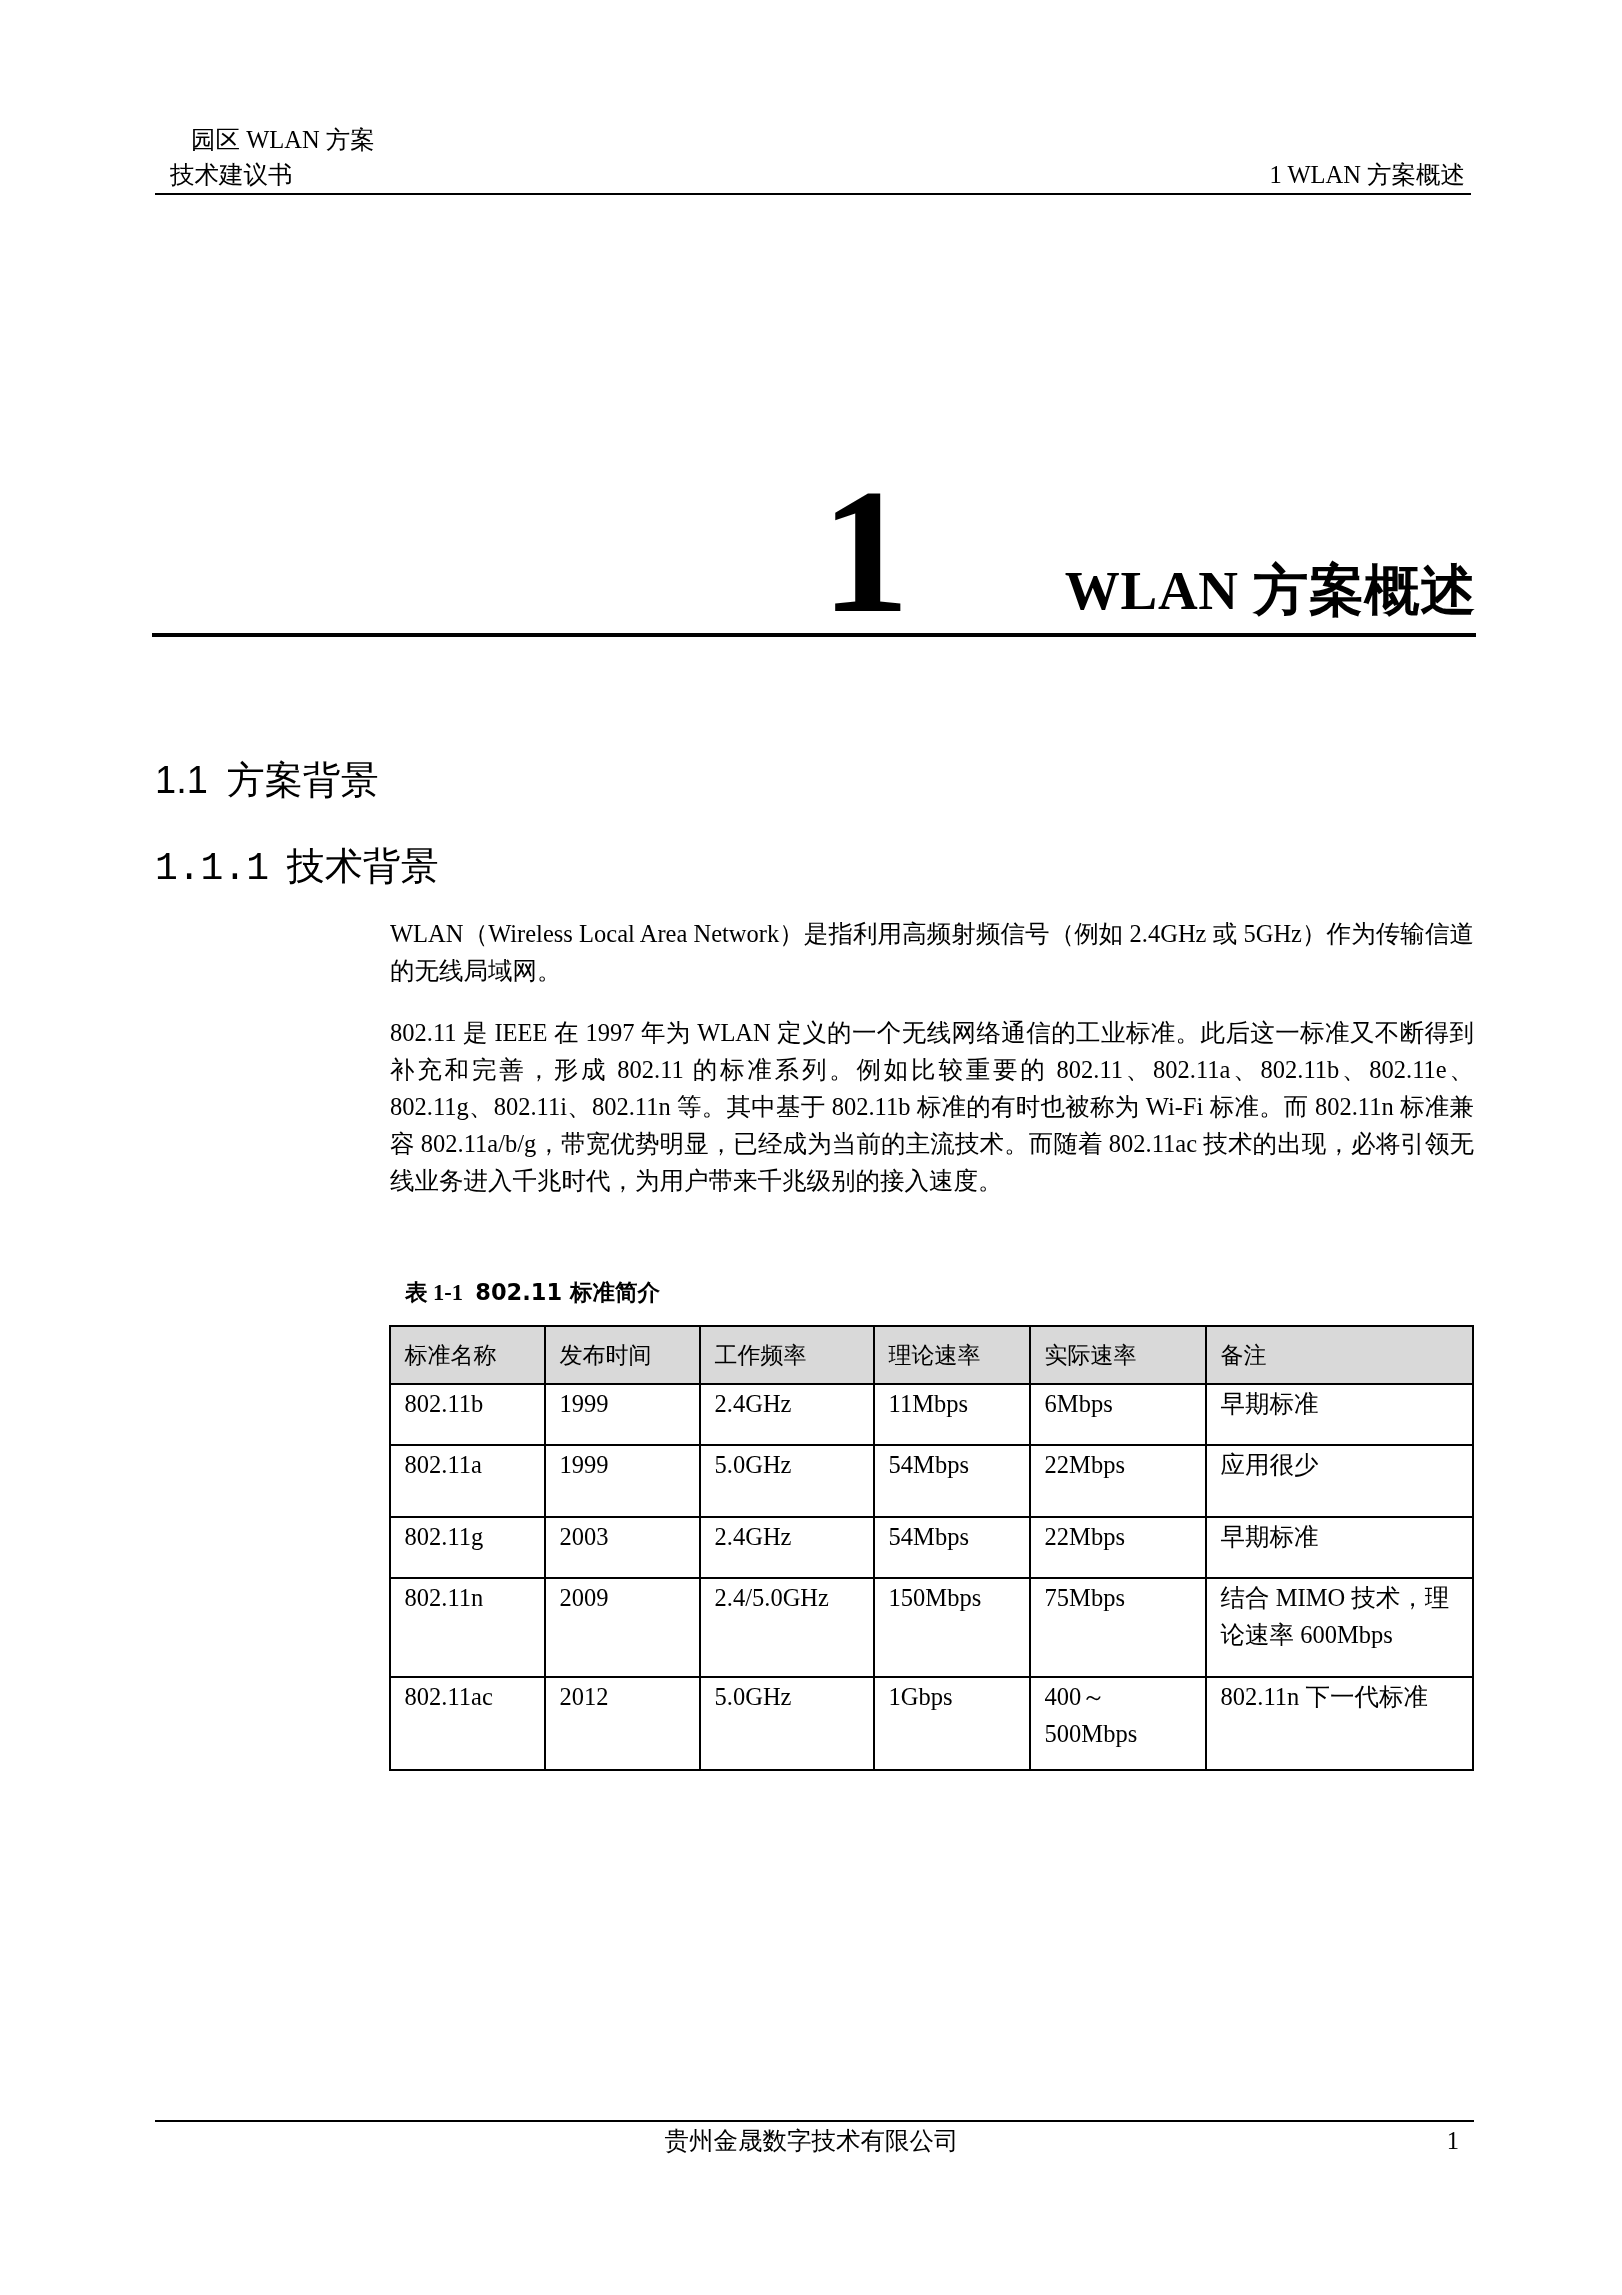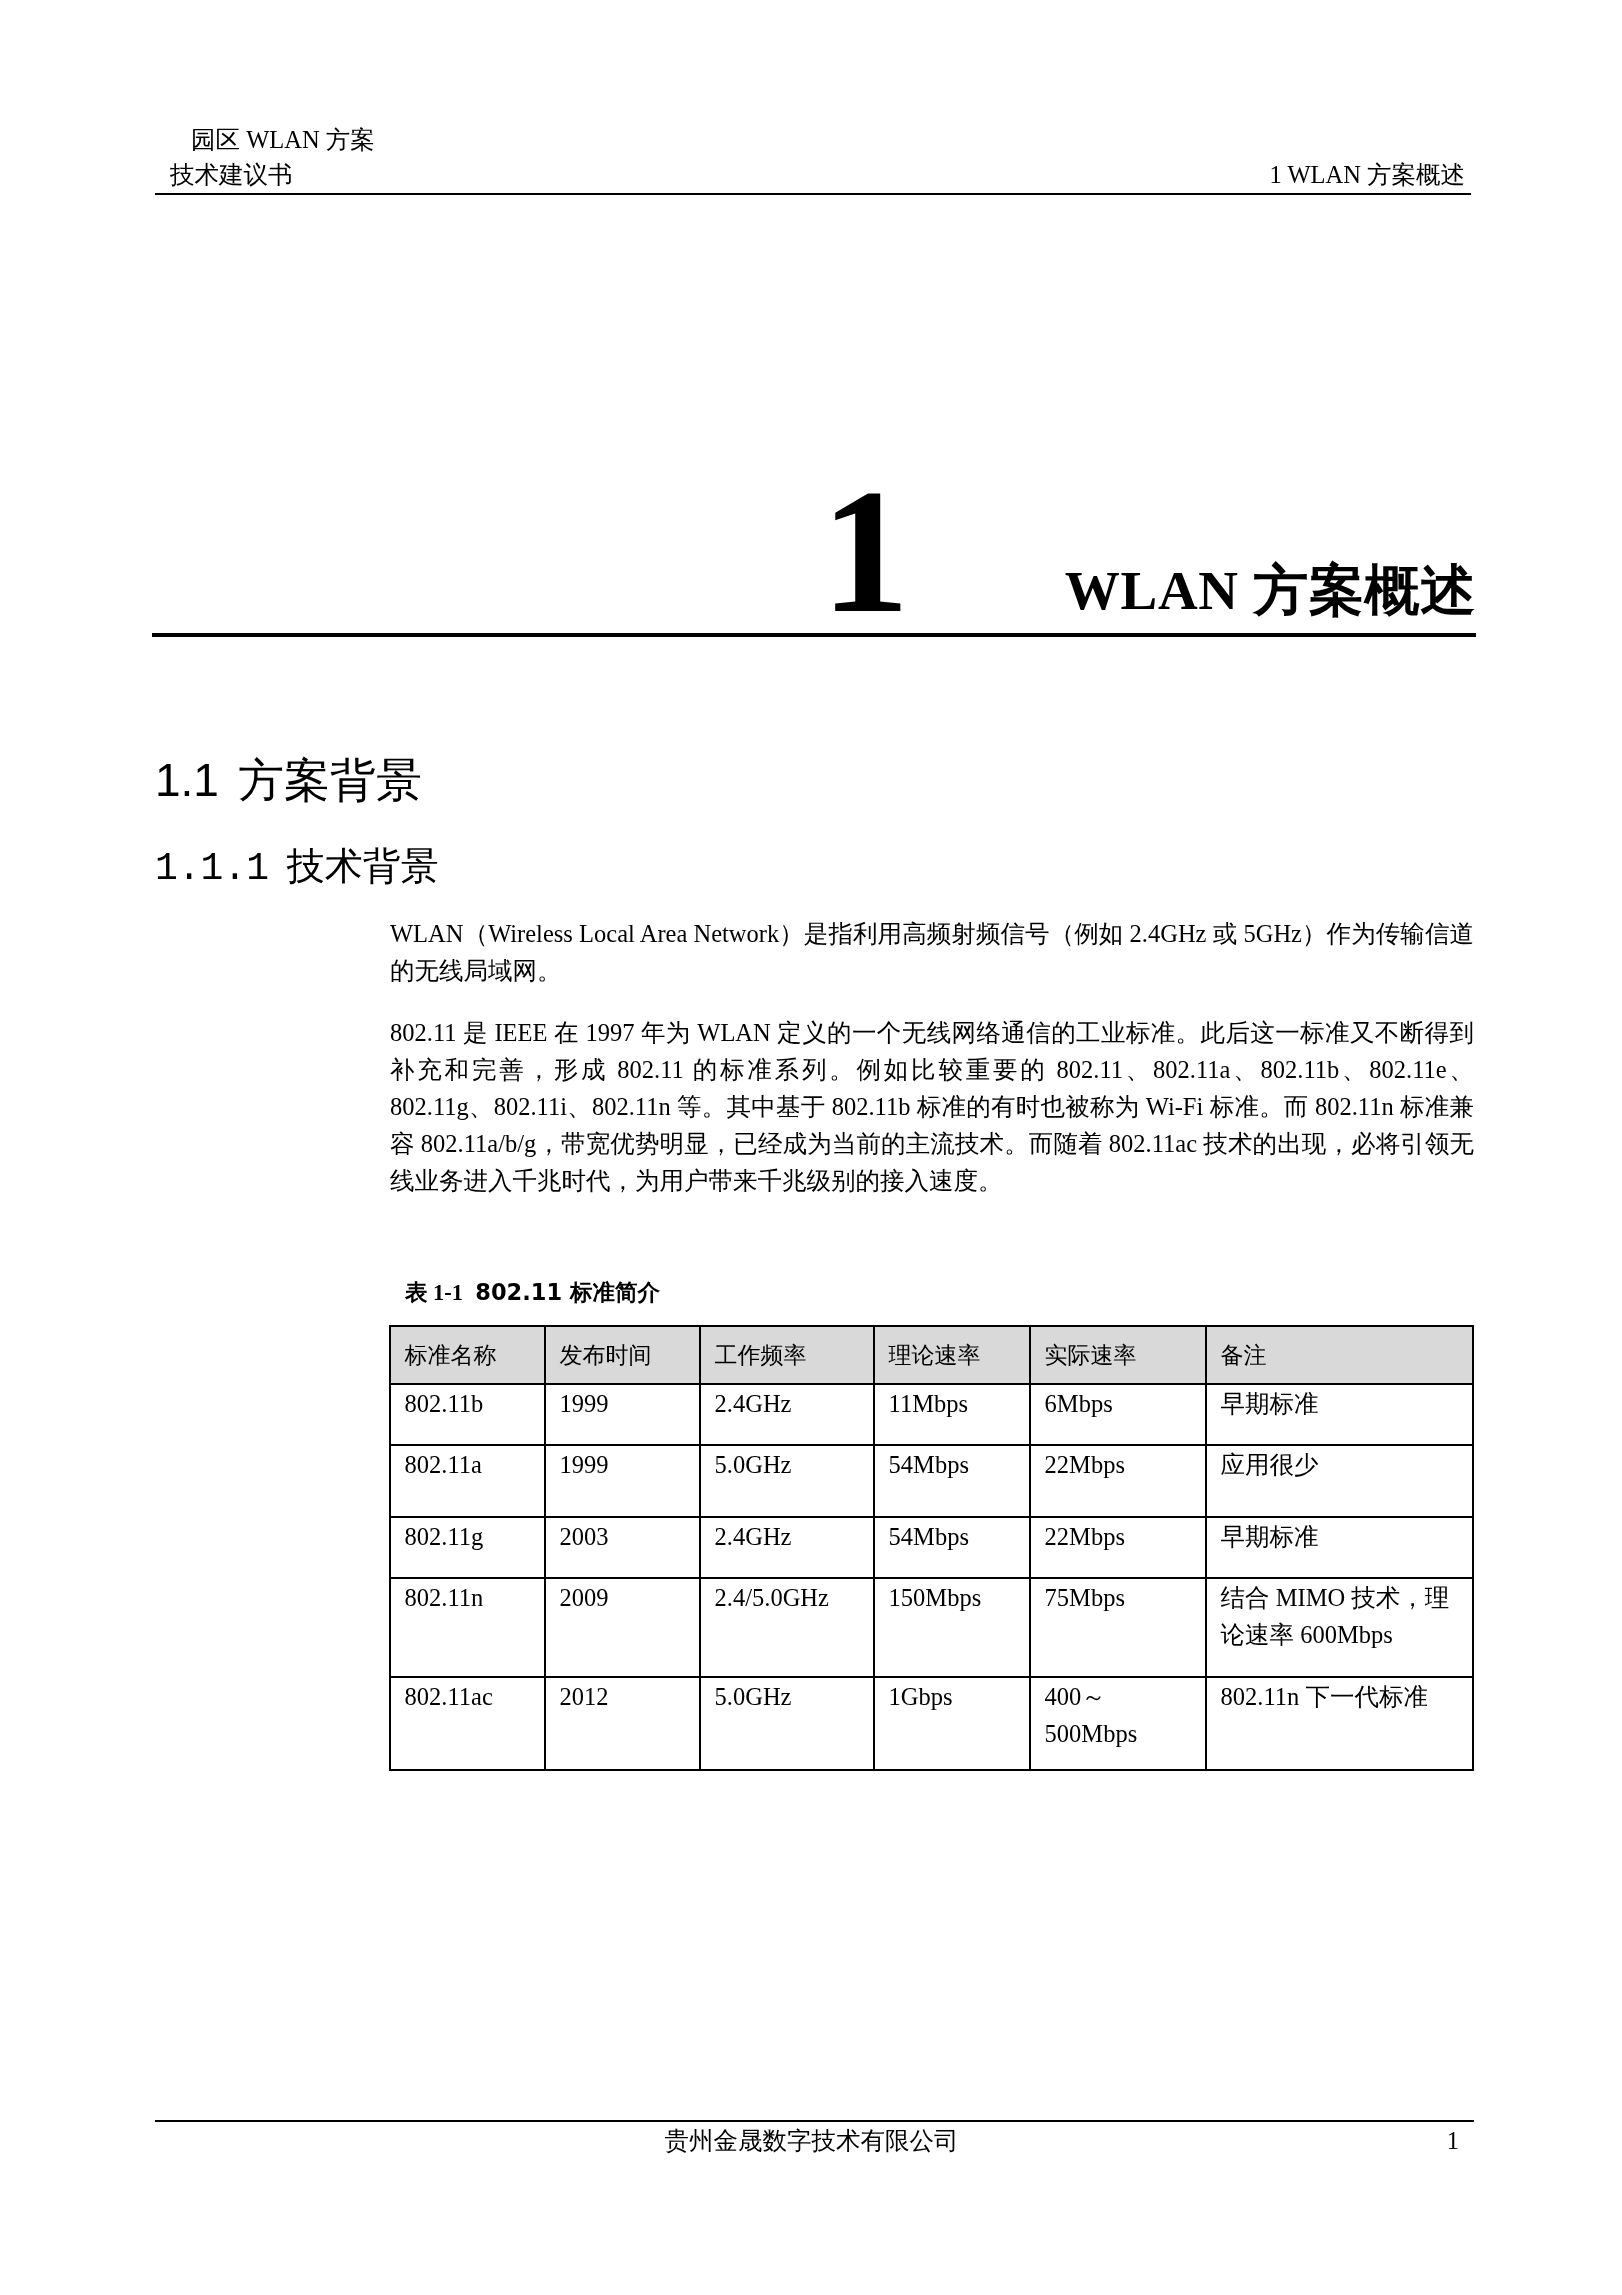--- a/index.html
+++ b/index.html
@@ -13,21 +13,21 @@
   .chap-num {
     font-family: "Liberation Serif", serif; font-weight: bold;
     font-size: 177px; line-height: 177px; white-space: nowrap;
   }
   .chap-title {
     font-family: "Liberation Serif", "DejaVu Sans", serif; font-weight: bold;
     font-size: 55px; line-height: 61px; white-space: nowrap; letter-spacing: 0.7px;
   }
   .h2 {
     font-family: "DejaVu Sans", "Liberation Sans", sans-serif;
-    font-size: 46px; line-height: 55px; white-space: nowrap;
+    font-size: 38px; line-height: 55px; white-space: nowrap;
   }
   .h2 .num { font-family: "Liberation Sans", sans-serif; margin-right: 19px; }
   .h3 {
     font-family: "DejaVu Sans", "Liberation Sans", sans-serif;
     font-size: 38px; line-height: 49px; white-space: nowrap;
   }
   .h3 .num { font-family: Liberation Mono, monospace; margin-right: 17.7px; }
   .para {
     font-size: 24.5px; line-height: 37px; text-align: justify; text-justify: inter-character;
   }

